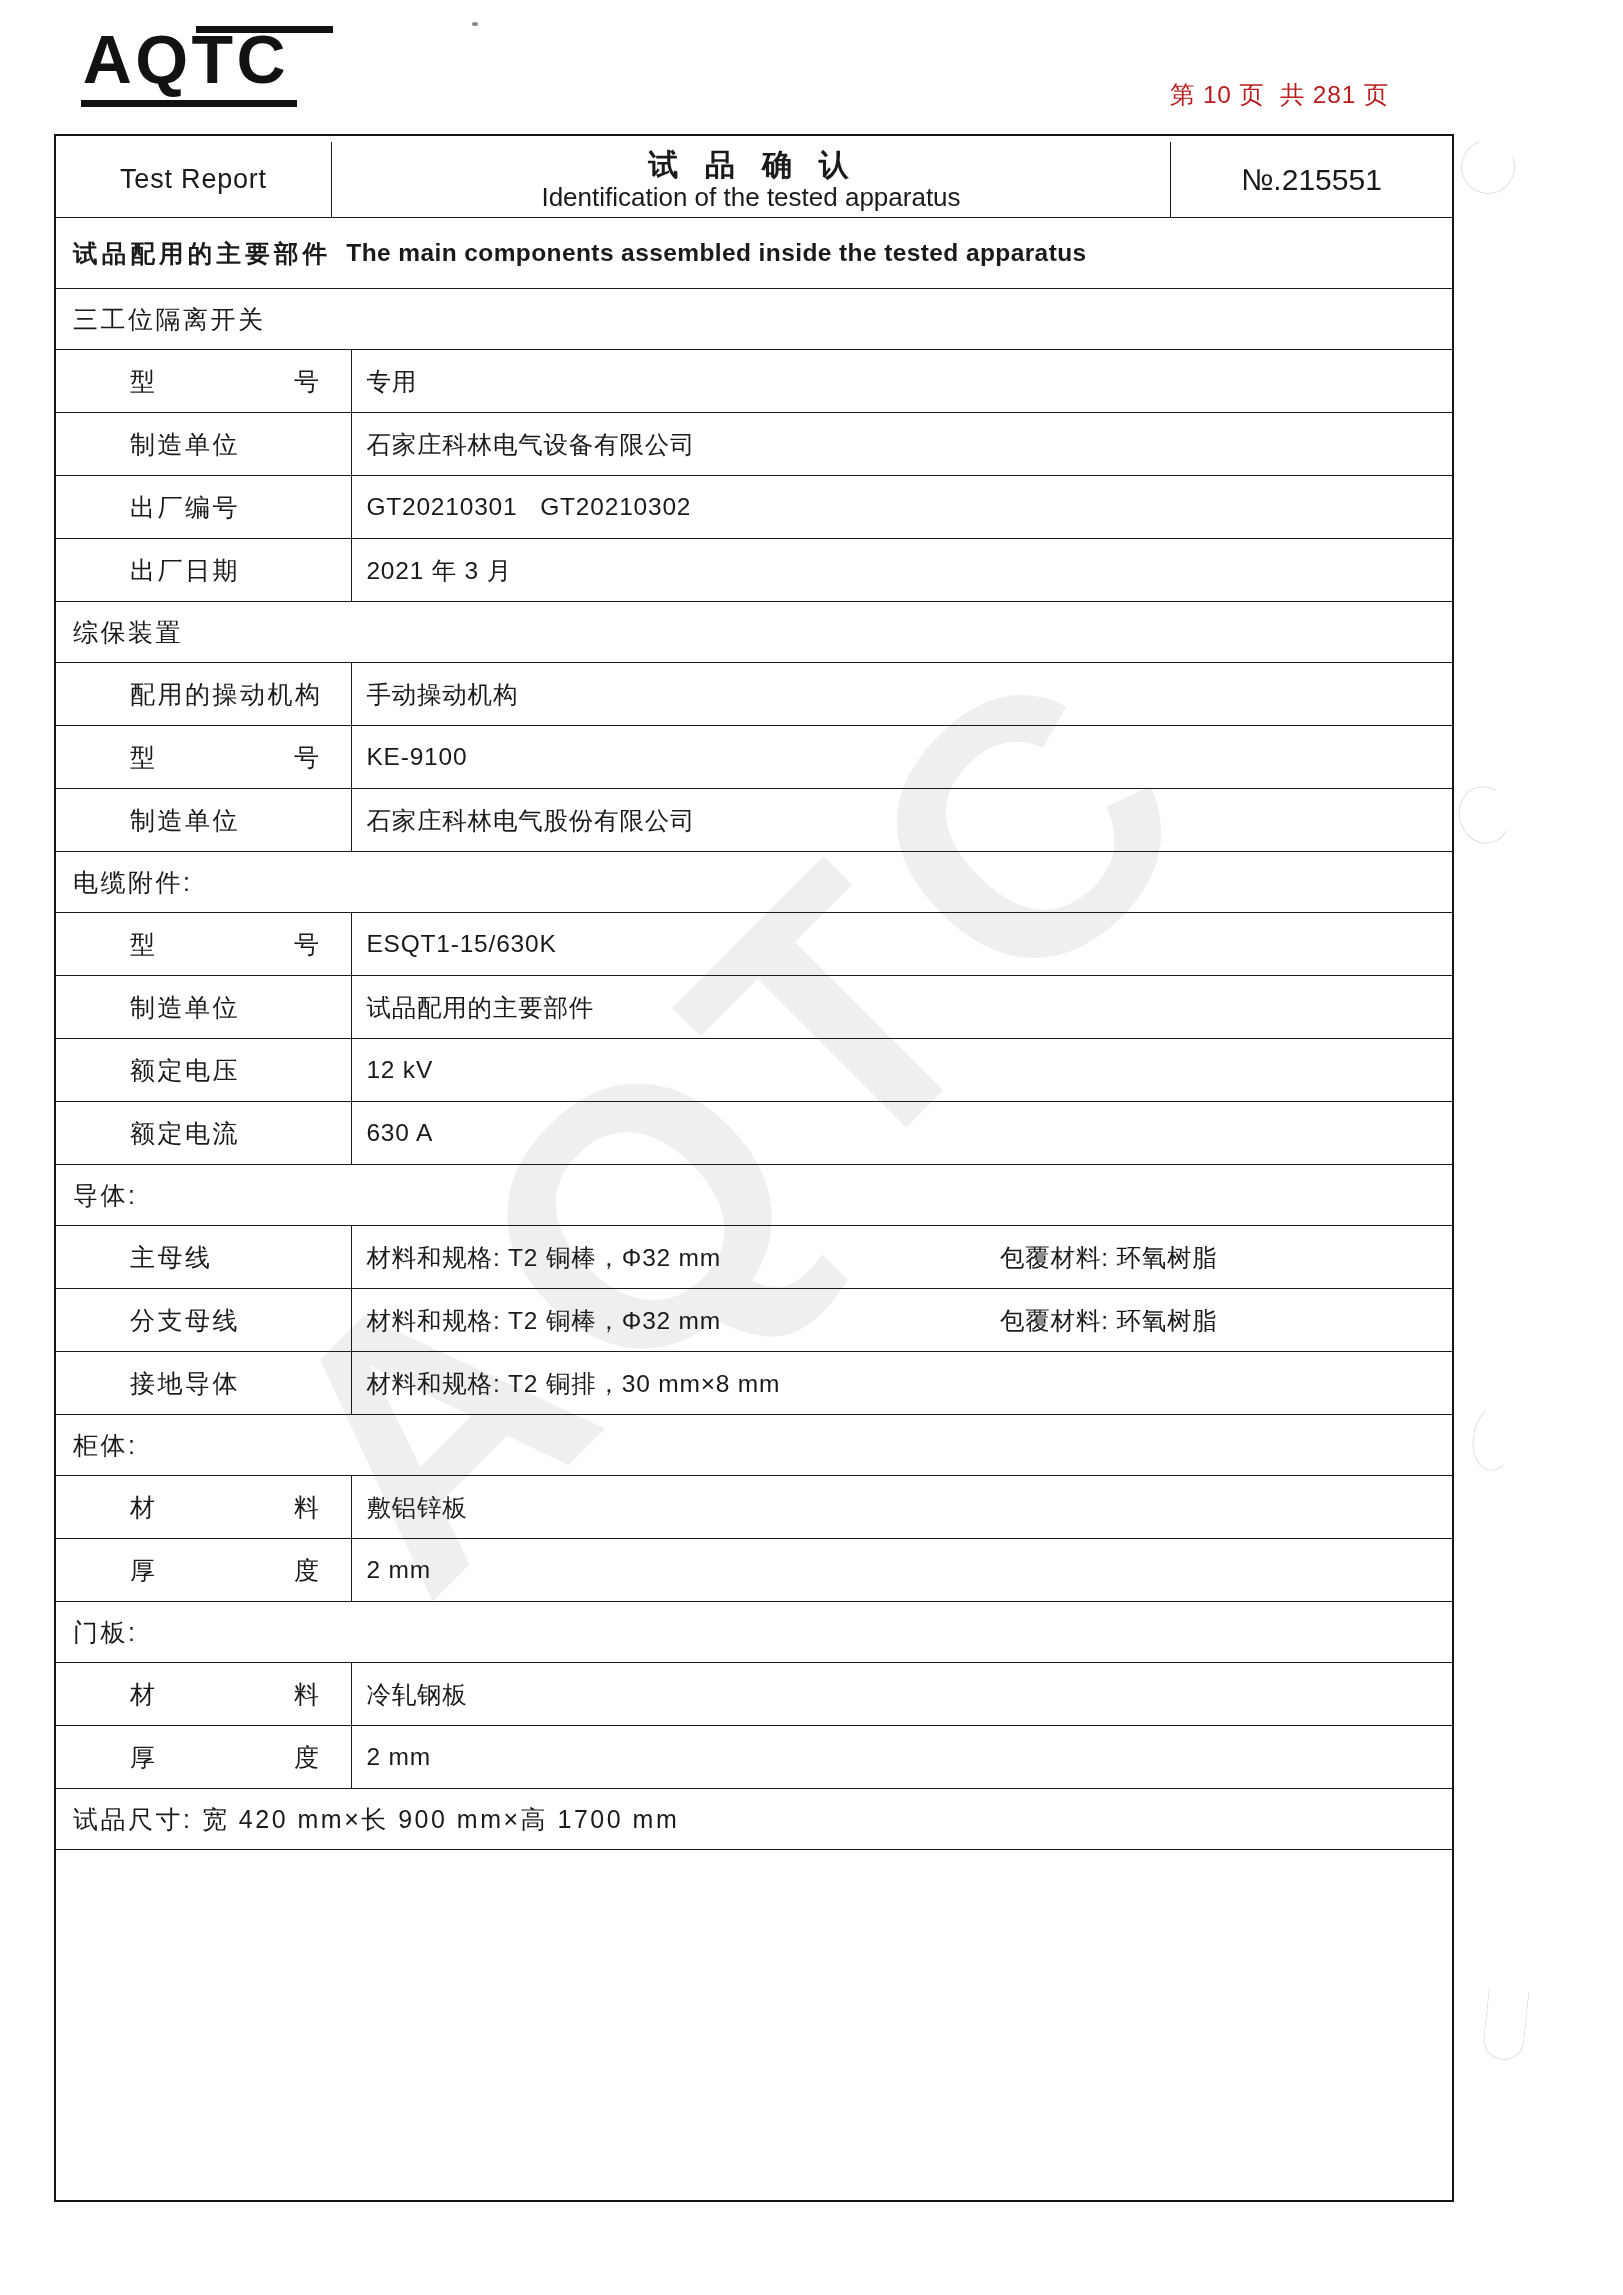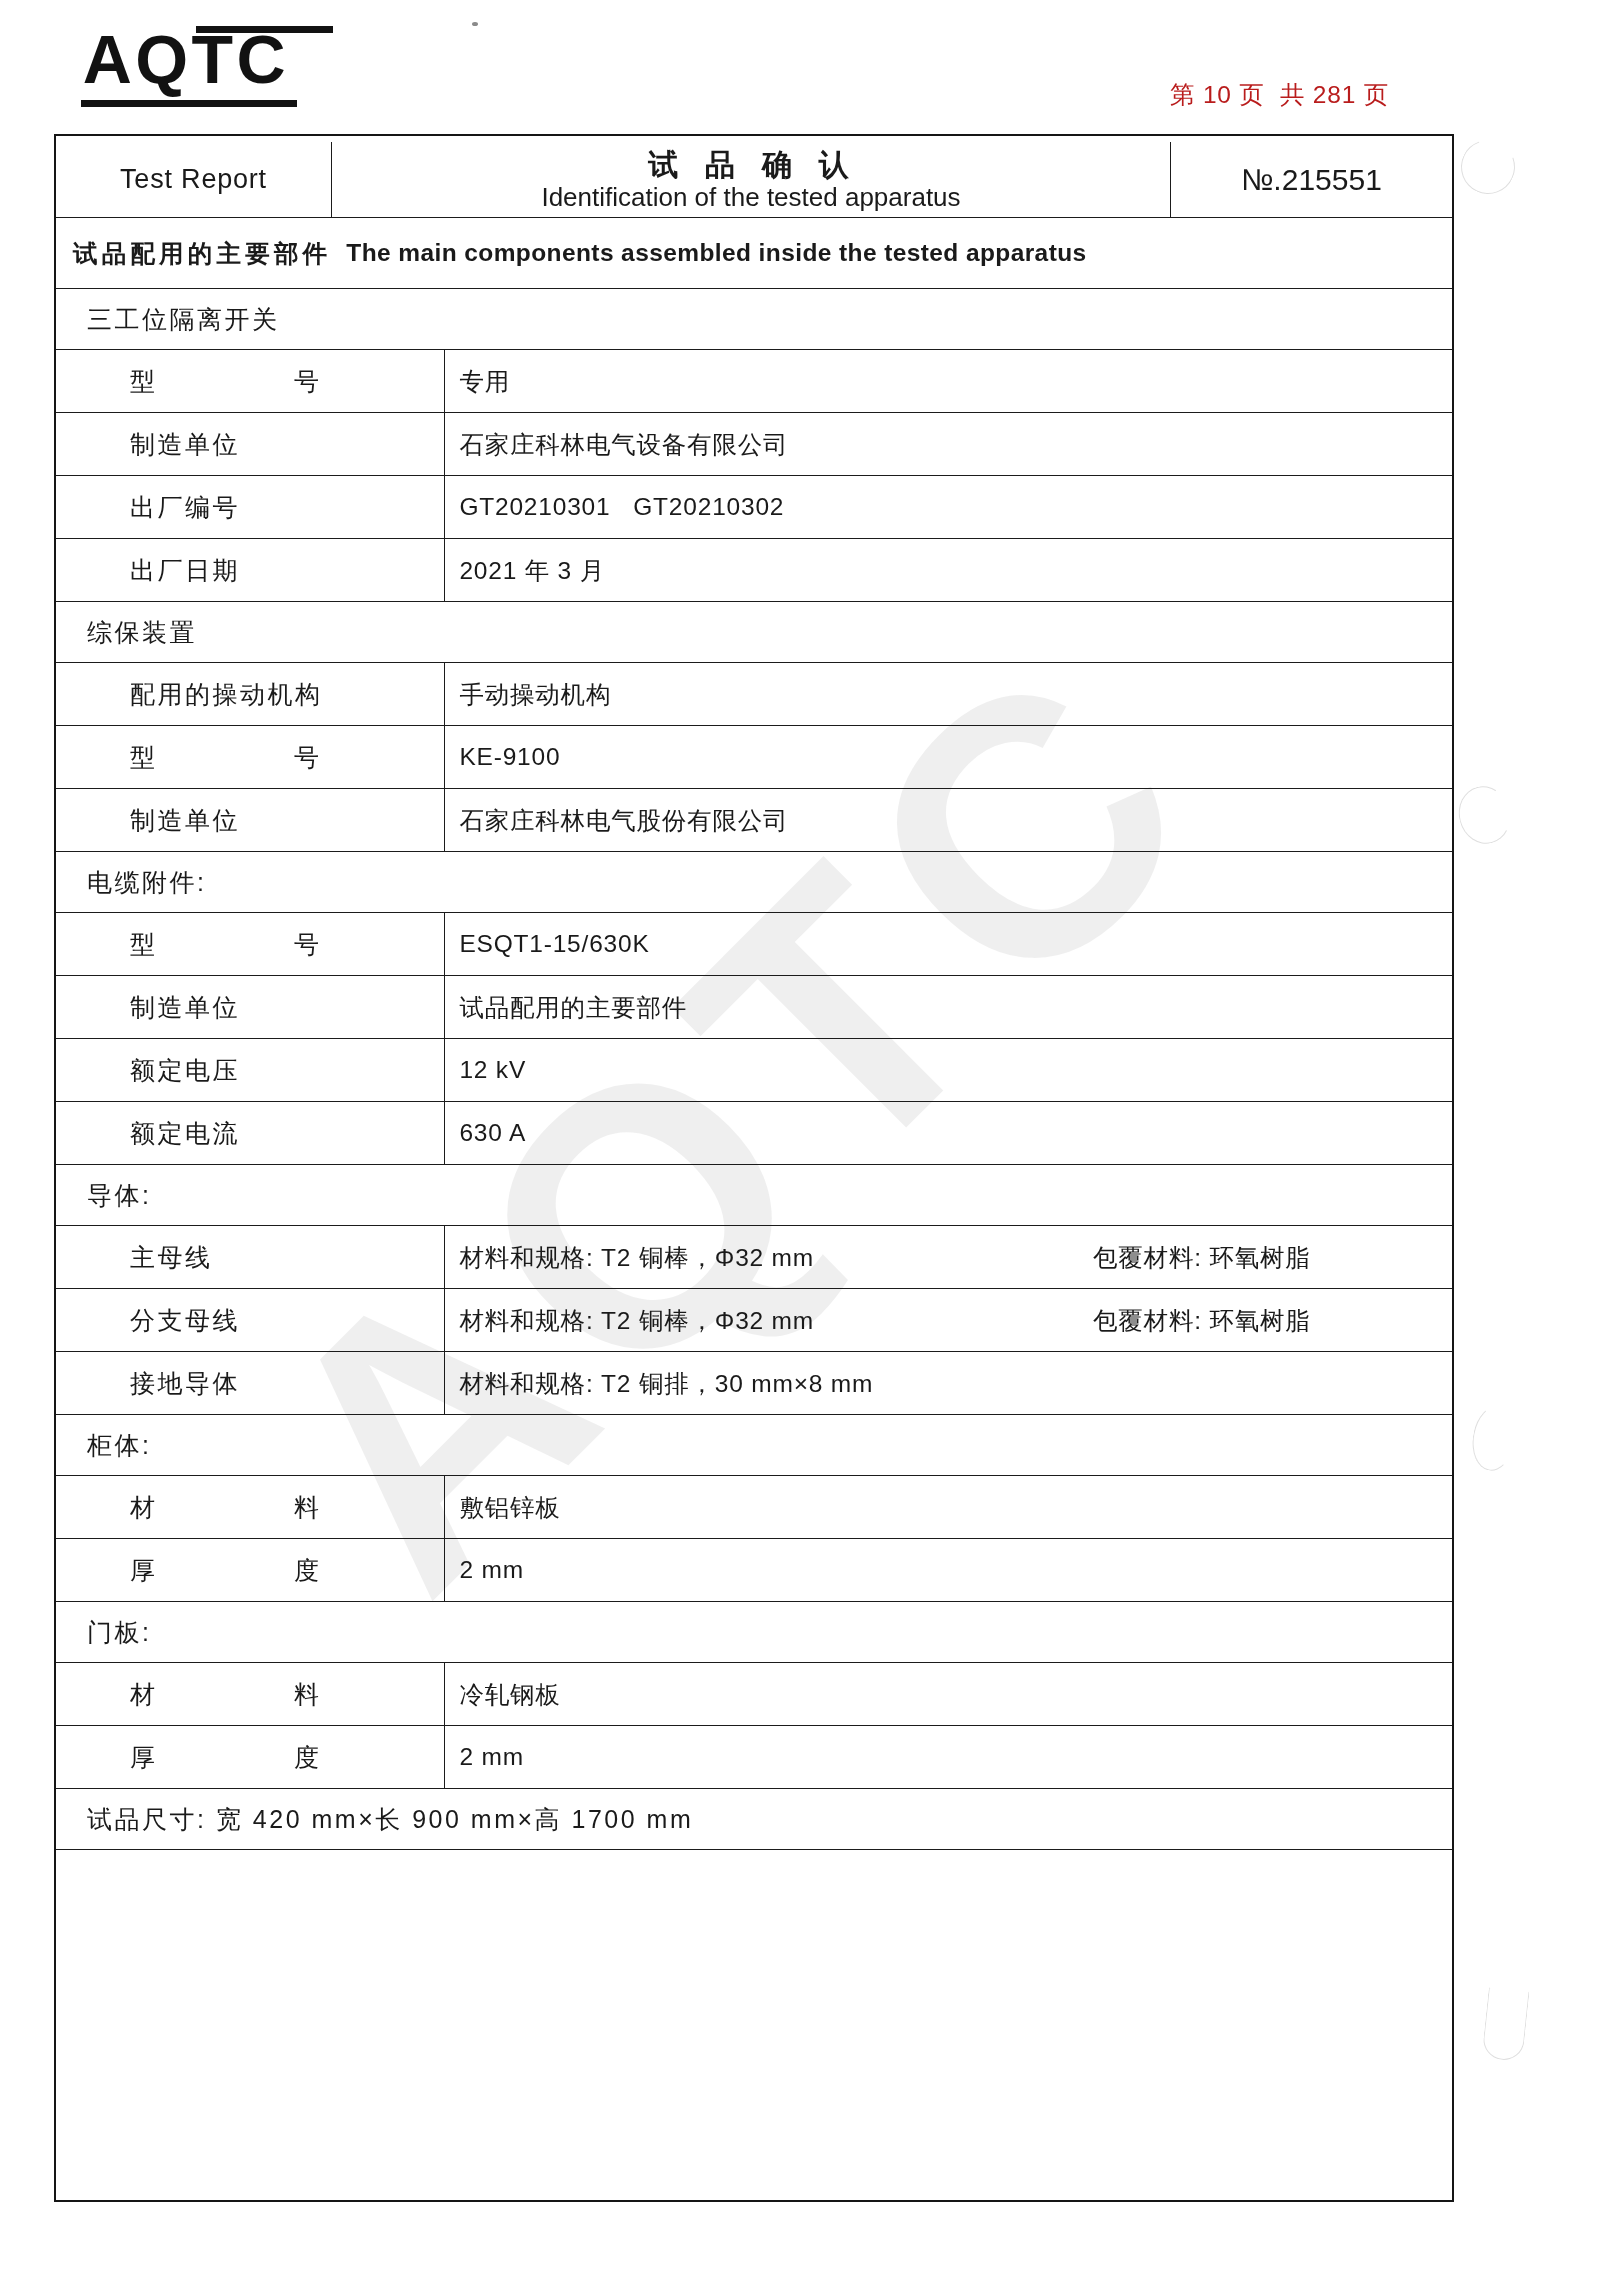--- a/index.html
+++ b/index.html
@@ -47,25 +47,25 @@
   .hcell-left{width:276px;border-right:1.7px solid #1b1b1b;font-size:27px;letter-spacing:0.8px;}
   .hcell-mid{flex:1;}
   .hcell-right{width:282px;border-left:1.7px solid #1b1b1b;font-size:30px;}
   .title-zh{font-size:30px;font-weight:bold;letter-spacing:5px;word-spacing:8.5px;line-height:1.2;}
   .title-en{font-size:26px;line-height:1.15;}
   
   .intro-row{height:71px;align-items:center;padding-left:17px;}
   .intro-zh{font-size:24.5px;font-weight:bold;letter-spacing:4.2px;text-align:right;}
   .intro-en{font-size:24.5px;font-weight:bold;margin-left:15px;letter-spacing:0.4px;}
   
-  .section-row{height:61px;align-items:center;padding-left:31px;font-size:25px;letter-spacing:2.5px;}
+  .section-row{height:61px;align-items:center;padding-left:17px;font-size:25px;letter-spacing:2.5px;}
   
   .data-row{height:63px;}
   .cell-label{
-    width:389px;box-sizing:border-box;border-right:1.7px solid #1b1b1b;
+    width:296px;box-sizing:border-box;border-right:1.7px solid #1b1b1b;
     display:flex;align-items:center;padding-left:74px;font-size:25px;letter-spacing:2.5px;
   }
   .cell-label.spread span{word-spacing:127px;}
   .cell-value{
     flex:1;position:relative;display:flex;align-items:center;
     padding-left:14.4px;font-size:24.5px;
   }
   .cell-value .value-main{white-space:pre;letter-spacing:0.8px;}
   .cell-value .value-2{position:absolute;left:648px;top:50%;transform:translateY(-50%);white-space:pre;letter-spacing:0.8px;}
   

